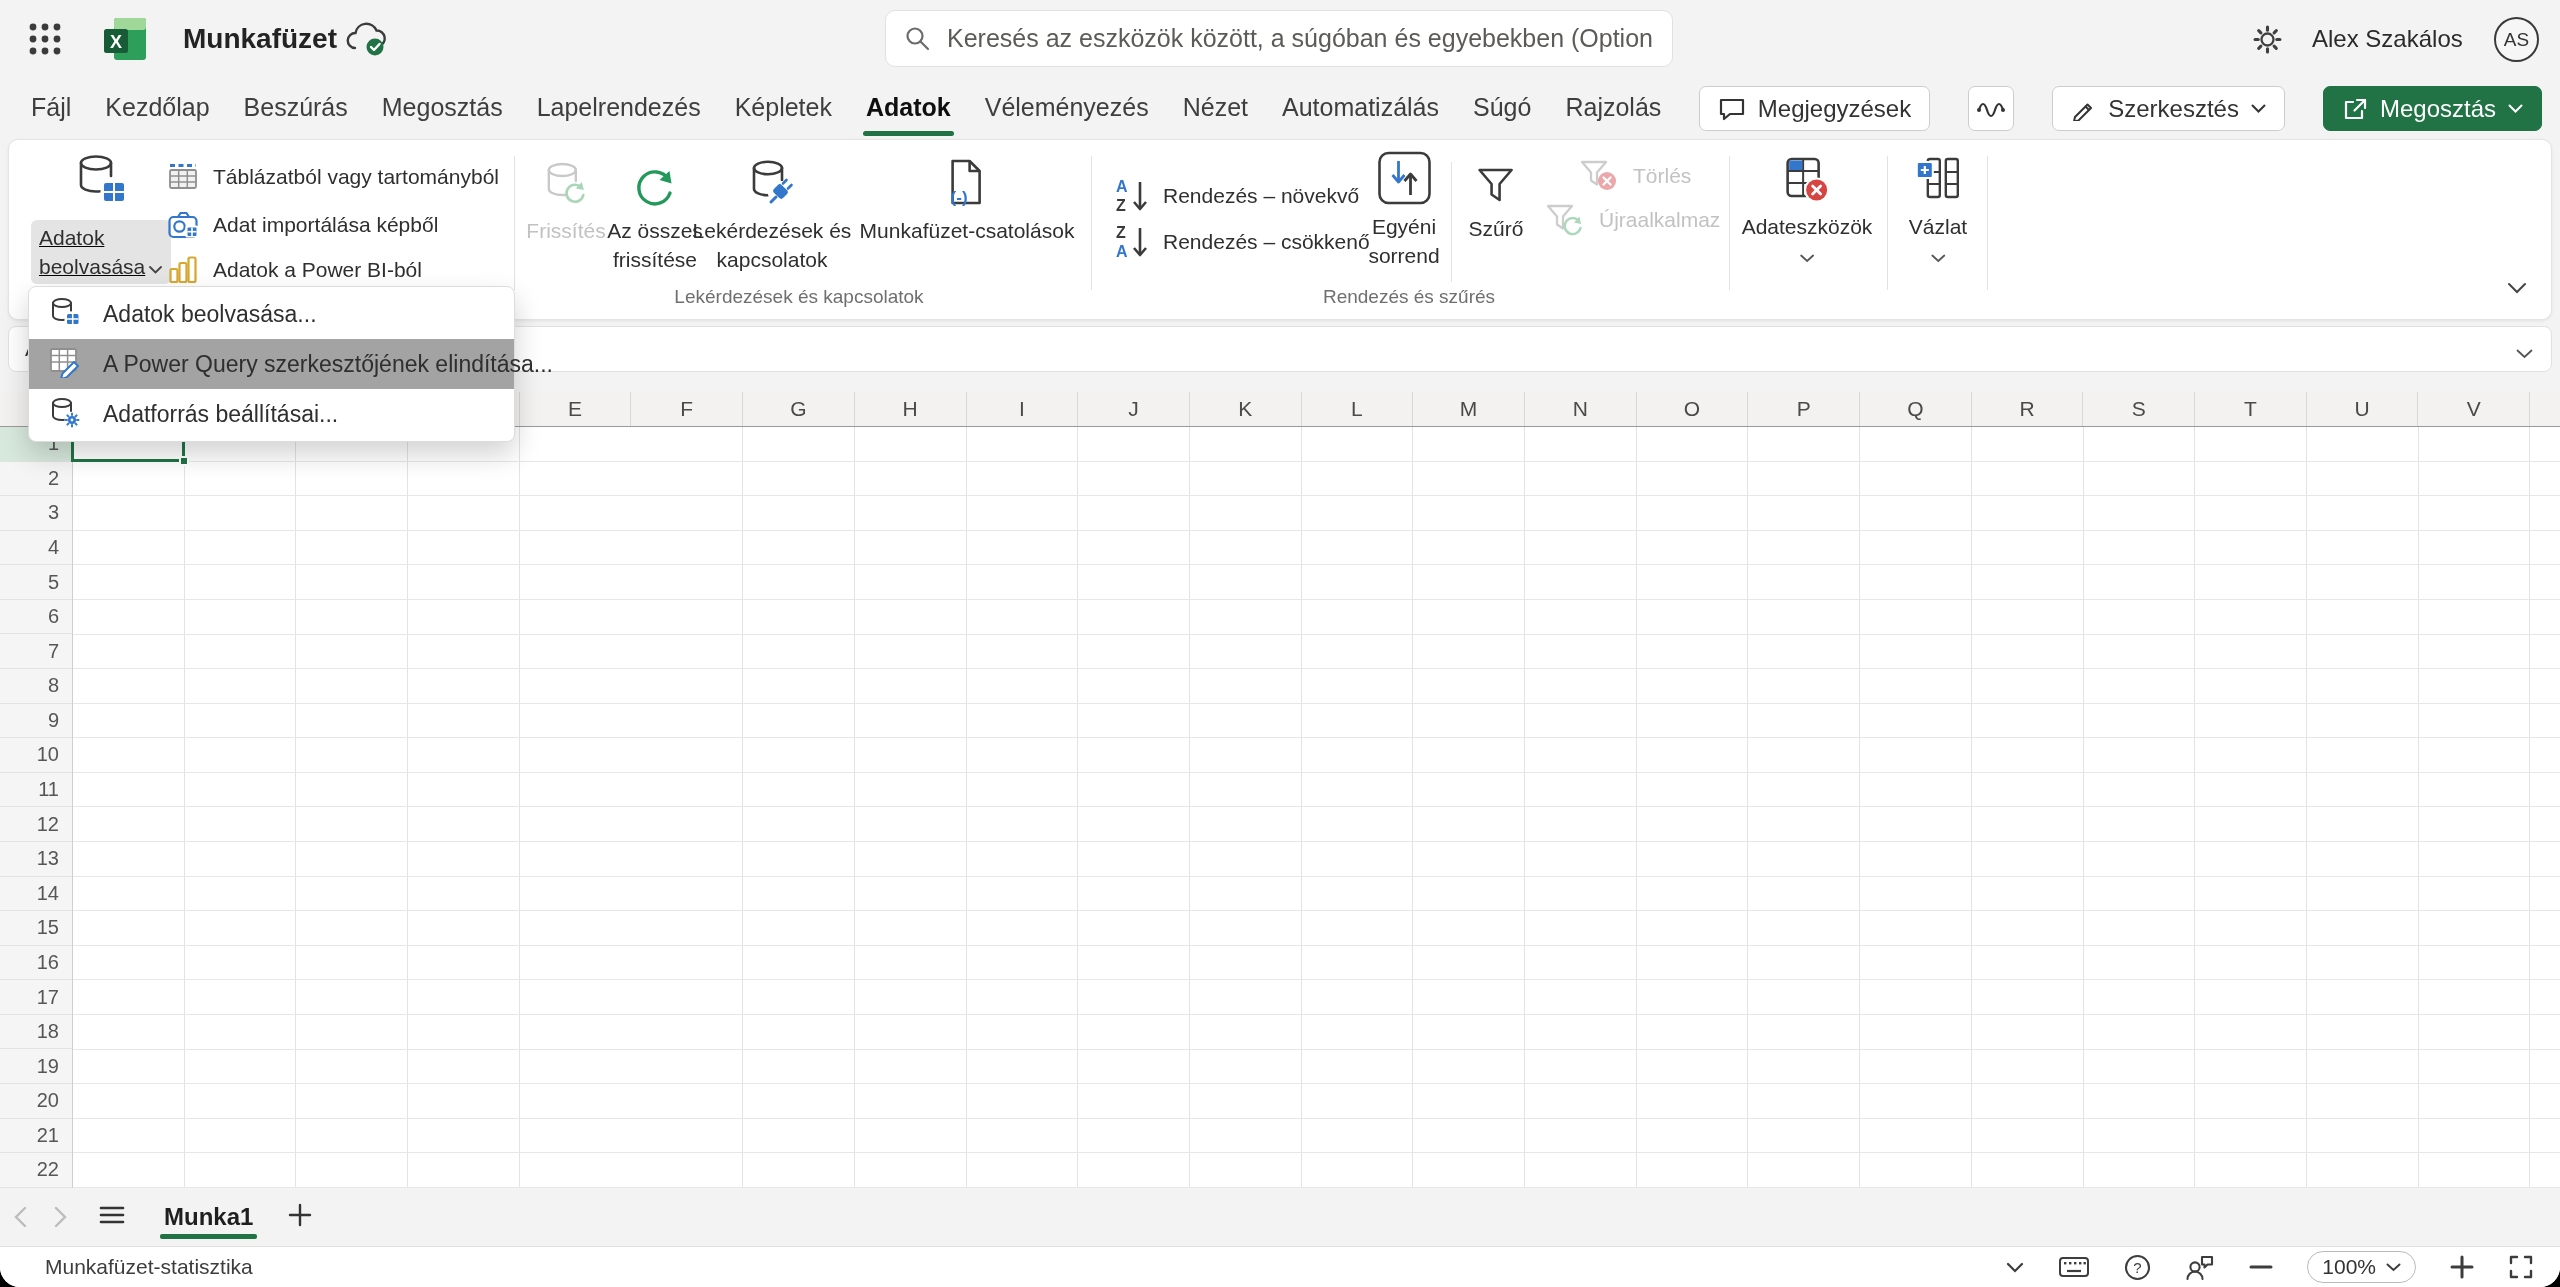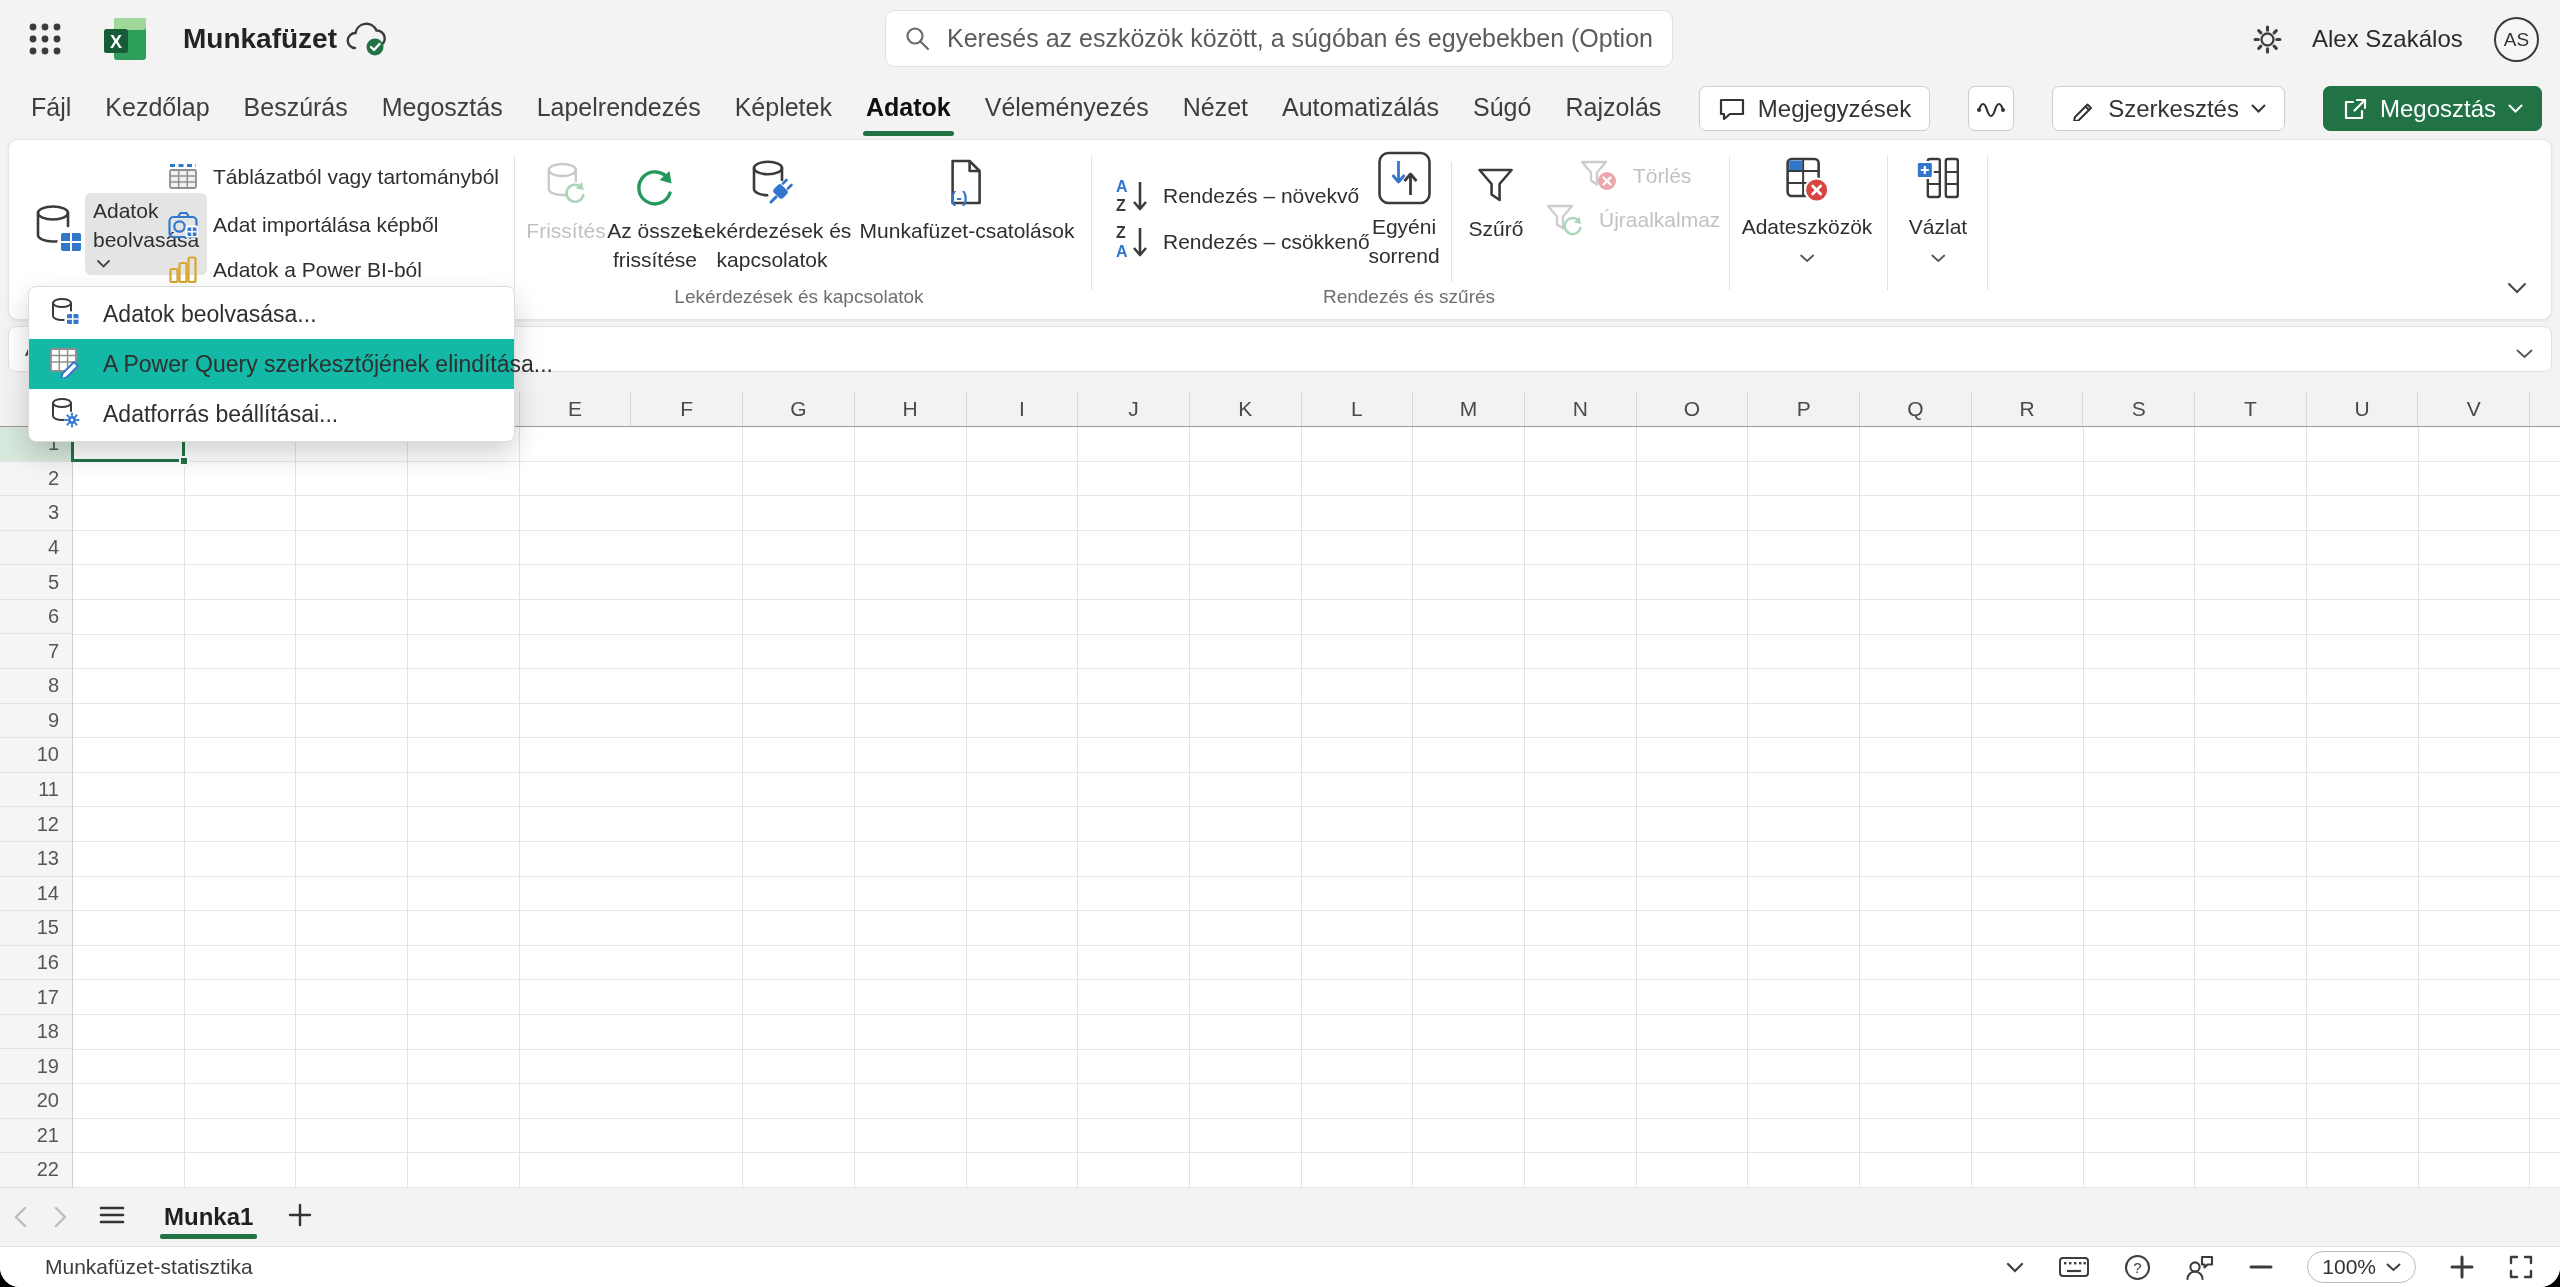--- a/index.html
+++ b/index.html
@@ -34,21 +34,21 @@
          gap:12px; padding:0 18px; font-size:24px; color:#333; cursor:pointer; }
   .btn.square { width:46px; justify-content:center; padding:0; }
   .btn.primary { background:#217346; border-color:#217346; color:#fff; }
 
   
   .ribbon { position:absolute; left:8px; top:139px; width:2544px; height:181px; background:#fff;
             border:1px solid #e5e4e2; border-radius:10px; box-shadow:0 1px 3px rgba(0,0,0,.07); }
   .rsep { position:absolute; top:16px; width:1px; height:134px; background:#e2e2e2; }
   .group-label { position:absolute; top:146px; transform:translateX(-50%); font-size:19px; color:#6f6f6f; white-space:nowrap; }
 
-  .bigbtn { position:absolute; display:flex; flex-direction:row; align-items:center; cursor:pointer; }
+  .bigbtn { position:absolute; display:flex; flex-direction:column; align-items:center; cursor:pointer;text-decoration:underline; }
   .bigbtn .lbl { font-size:21px; color:#2f2f2f; text-align:center; line-height:29px; }
   .chev-inline { display:inline-block; margin-left:4px; }
 
   .getdata { left:22px; top:8px; width:140px; height:164px; }
   .getdata .iconwrap { margin-top:4px; }
   .getdata .lblbox { margin-top:8px; background:#e4e4e4; border-radius:6px; padding:3px 8px; }
 
   .stack-item { position:absolute; left:158px; height:38px; display:flex; align-items:center; gap:14px; cursor:pointer; }
   .stack-item .slbl { font-size:21px; color:#2f2f2f; white-space:nowrap; }
 
@@ -61,21 +61,21 @@
   .rowbtn .slbl { font-size:21px; color:#2f2f2f; white-space:nowrap; }
   .rowbtn .slbl.dis { color:#c2c2c2; }
 
   .chev-under { margin-top:8px; }
   .collapse-chev { position:absolute; left:2498px; top:140px; cursor:pointer; }
 
   
   .menu { position:absolute; left:28px; top:286px; width:487px; background:#fff; border:1px solid #dcdcdc; border-radius:8px;
           box-shadow:0 12px 28px rgba(0,0,0,.18); z-index:50; padding:2px 0; }
   .menu-item { height:50px; display:flex; align-items:center; gap:22px; padding:0 0 0 20px; cursor:pointer; }
-  .menu-item.hl { background:#14b8a6; }
+  .menu-item.hl { background:#a3a3a3; }
   .menu-item .mlbl { font-size:23px; color:#2f2f2f; white-space:nowrap; }
 
   
   .namebox { position:absolute; left:8px; top:326px; width:170px; height:46px; background:#fff; border:1px solid #e2e1df;
              border-radius:8px; display:flex; align-items:center; padding-left:16px; font-size:22px; color:#333; }
   .fbar { position:absolute; left:192px; top:326px; width:2360px; height:46px; background:#fff; border:1px solid #e2e1df;
           border-radius:8px; display:flex; align-items:center; }
   .fbar .fchev { position:absolute; right:18px; top:18px; }
 
   

